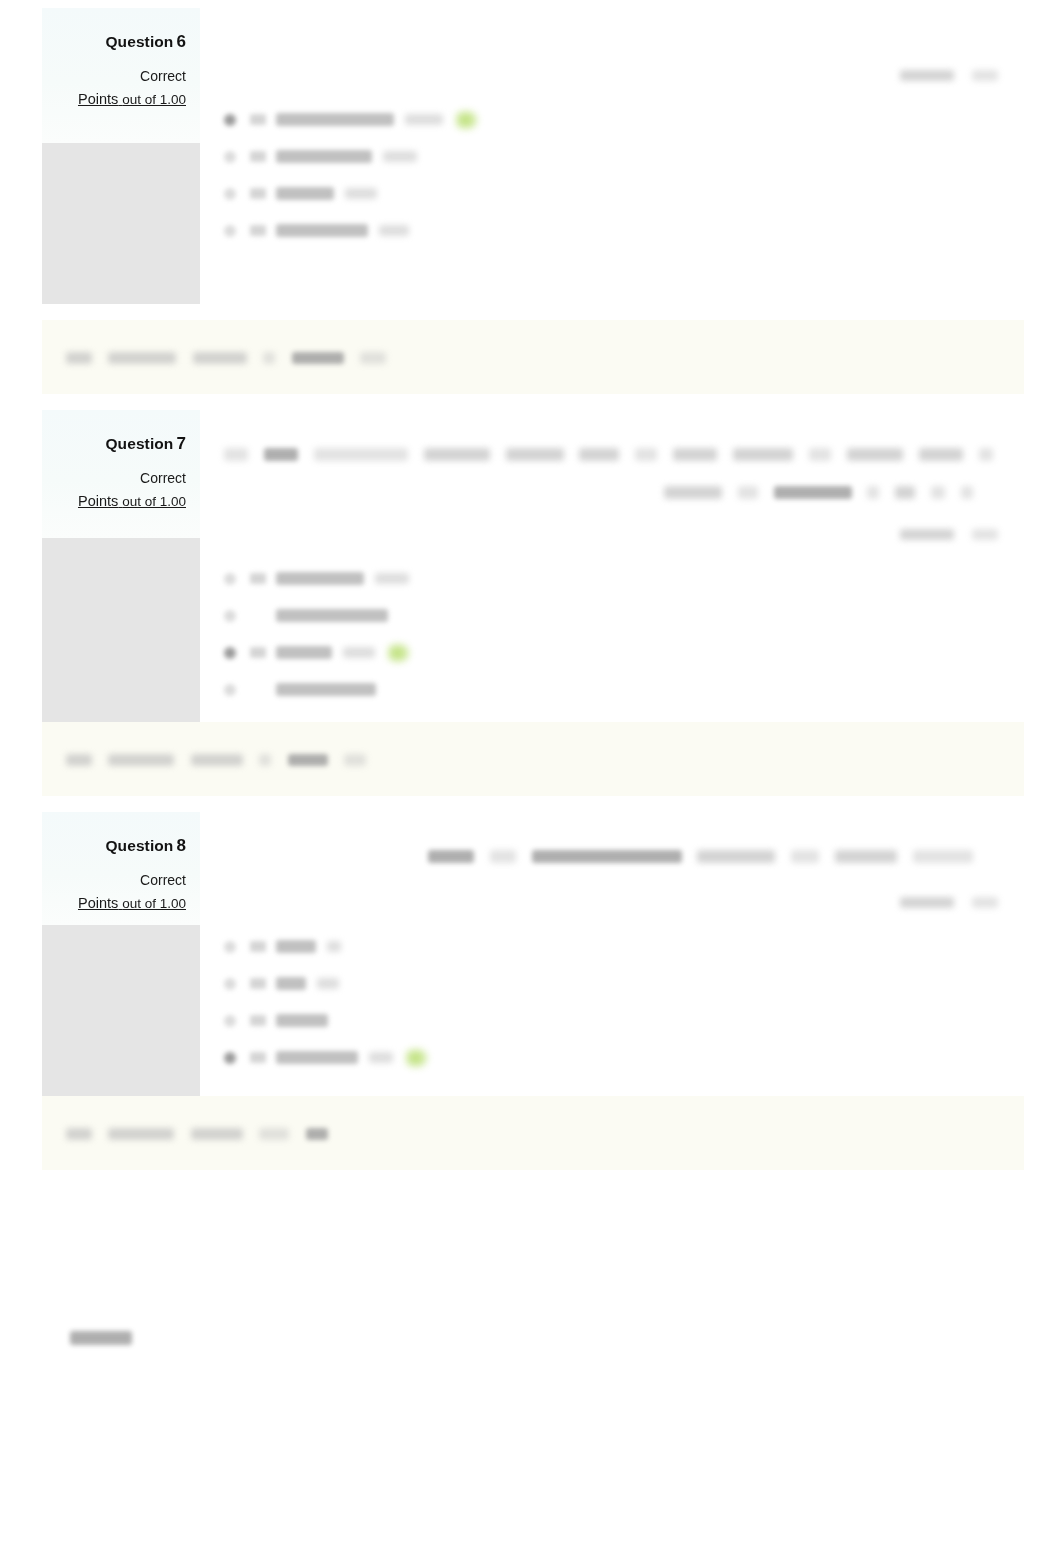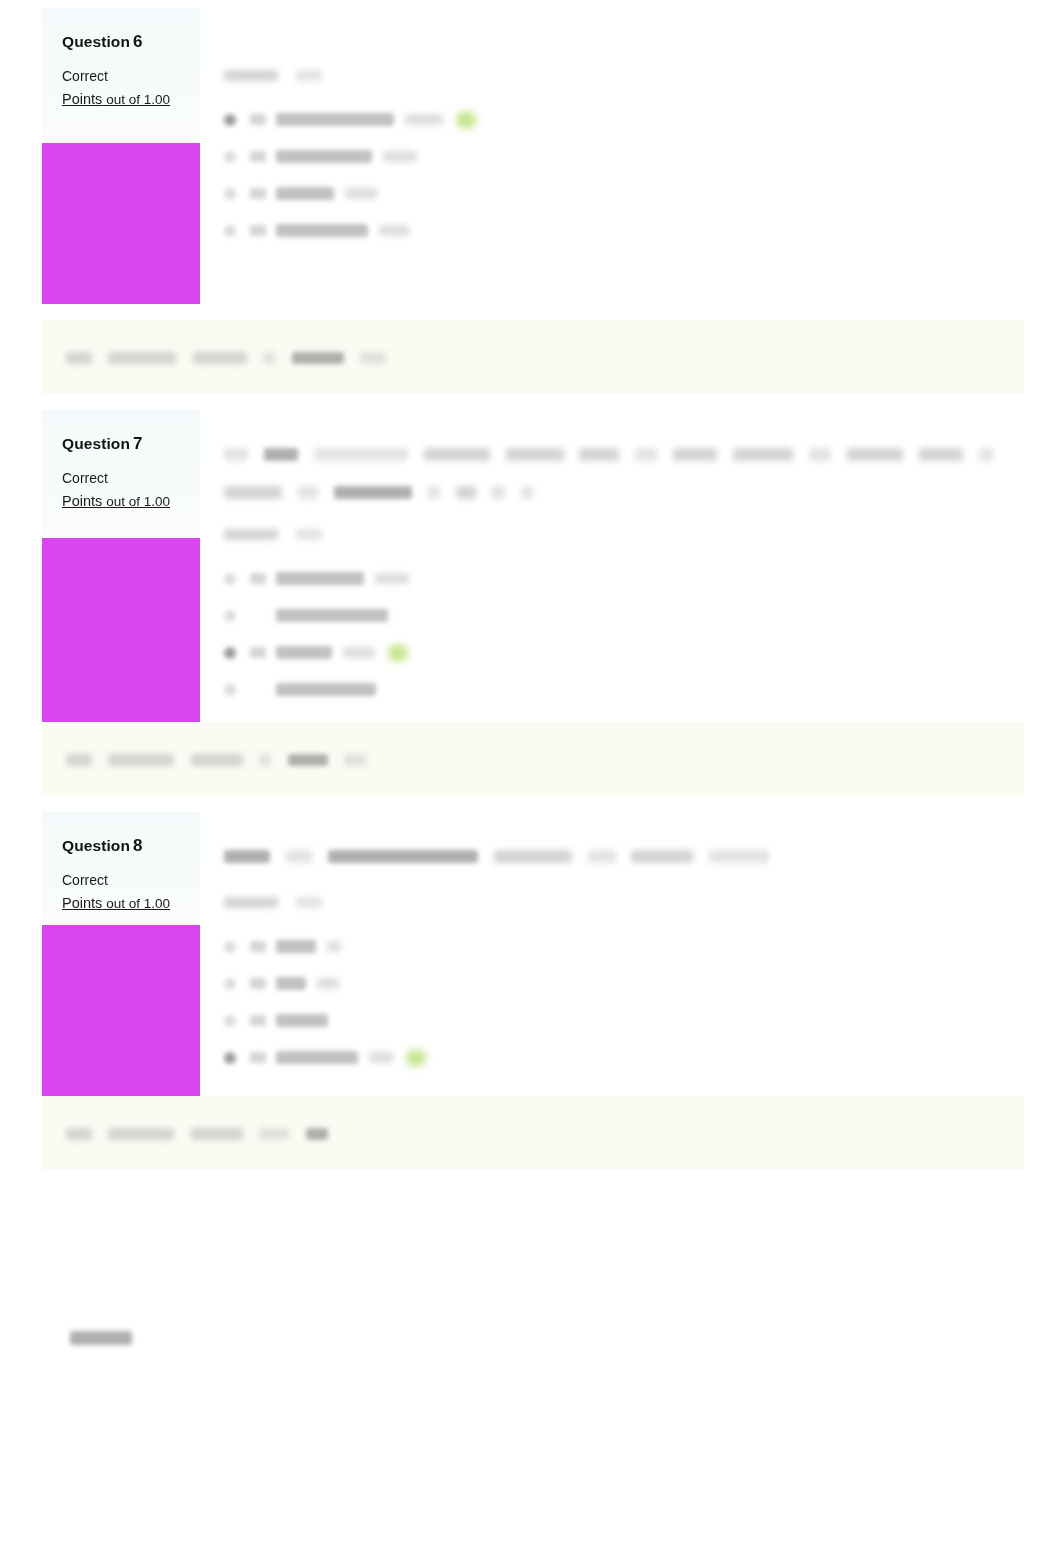--- a/index.html
+++ b/index.html
@@ -23,21 +23,22 @@
   .question {
     position: absolute;
     left: 42px;
     width: 982px;
   }
 
   .q-body {
     position: relative;
     display: flex;
     align-items: flex-start;
-    background: #d946ef;
+    background: #e5e5e5;
+    text-align: right;
   }
 
   
   .q-info {
     position: relative;
     width: 158px;
     flex: 0 0 158px;
     background: linear-gradient(180deg, #f4fafb 0%, #f6fbfa 55%, #fbfdfc 100%);
     padding: 24px 14px 18px 20px;
     overflow: hidden;

